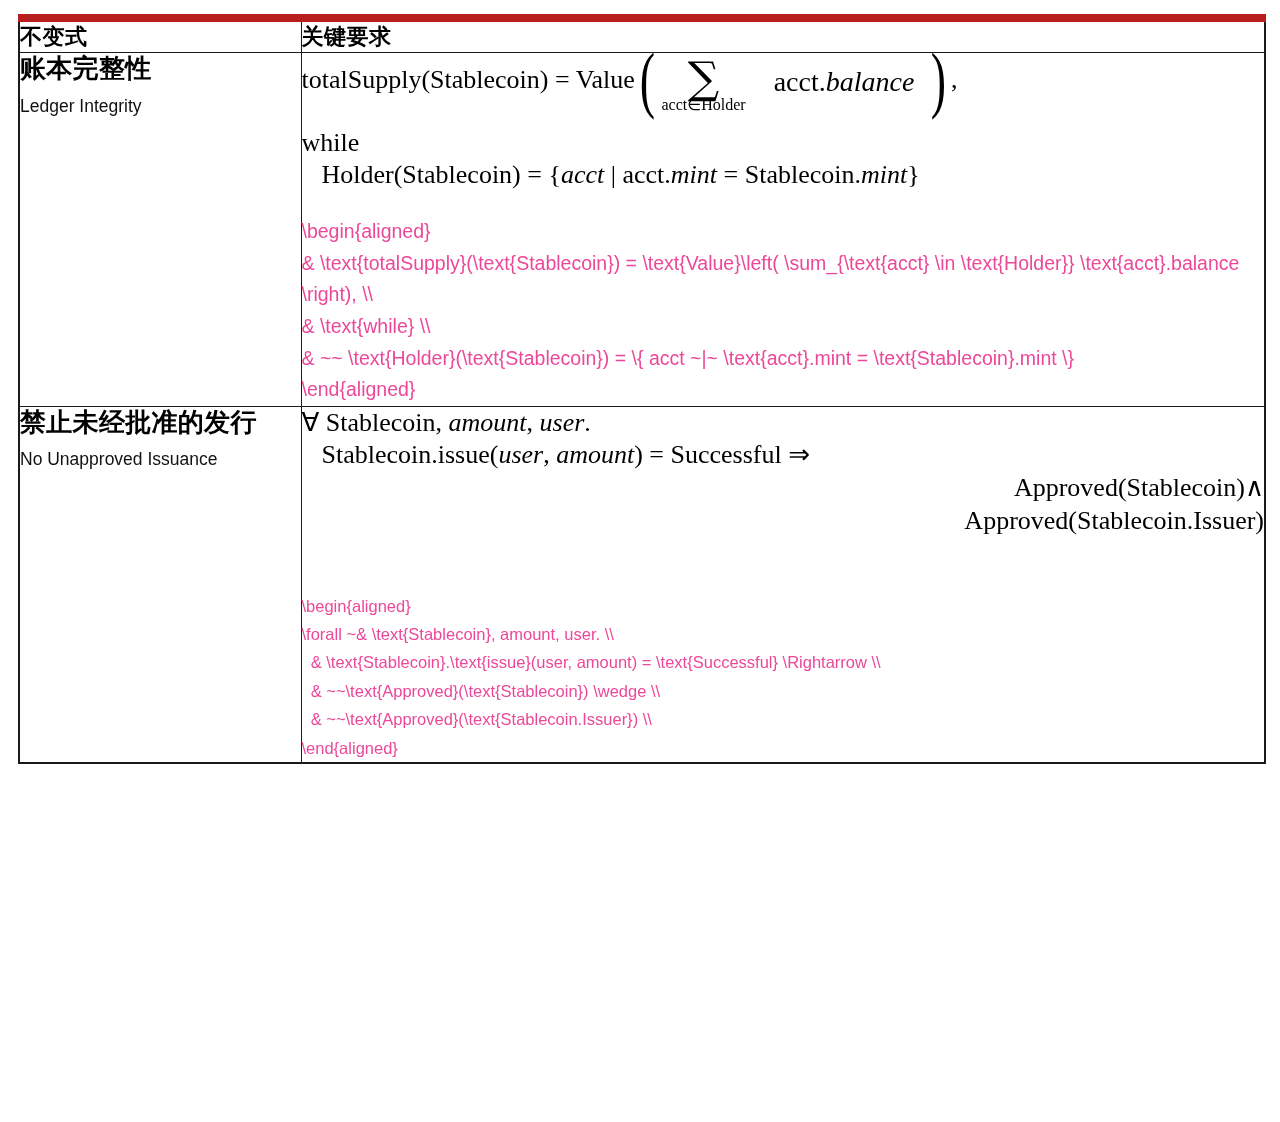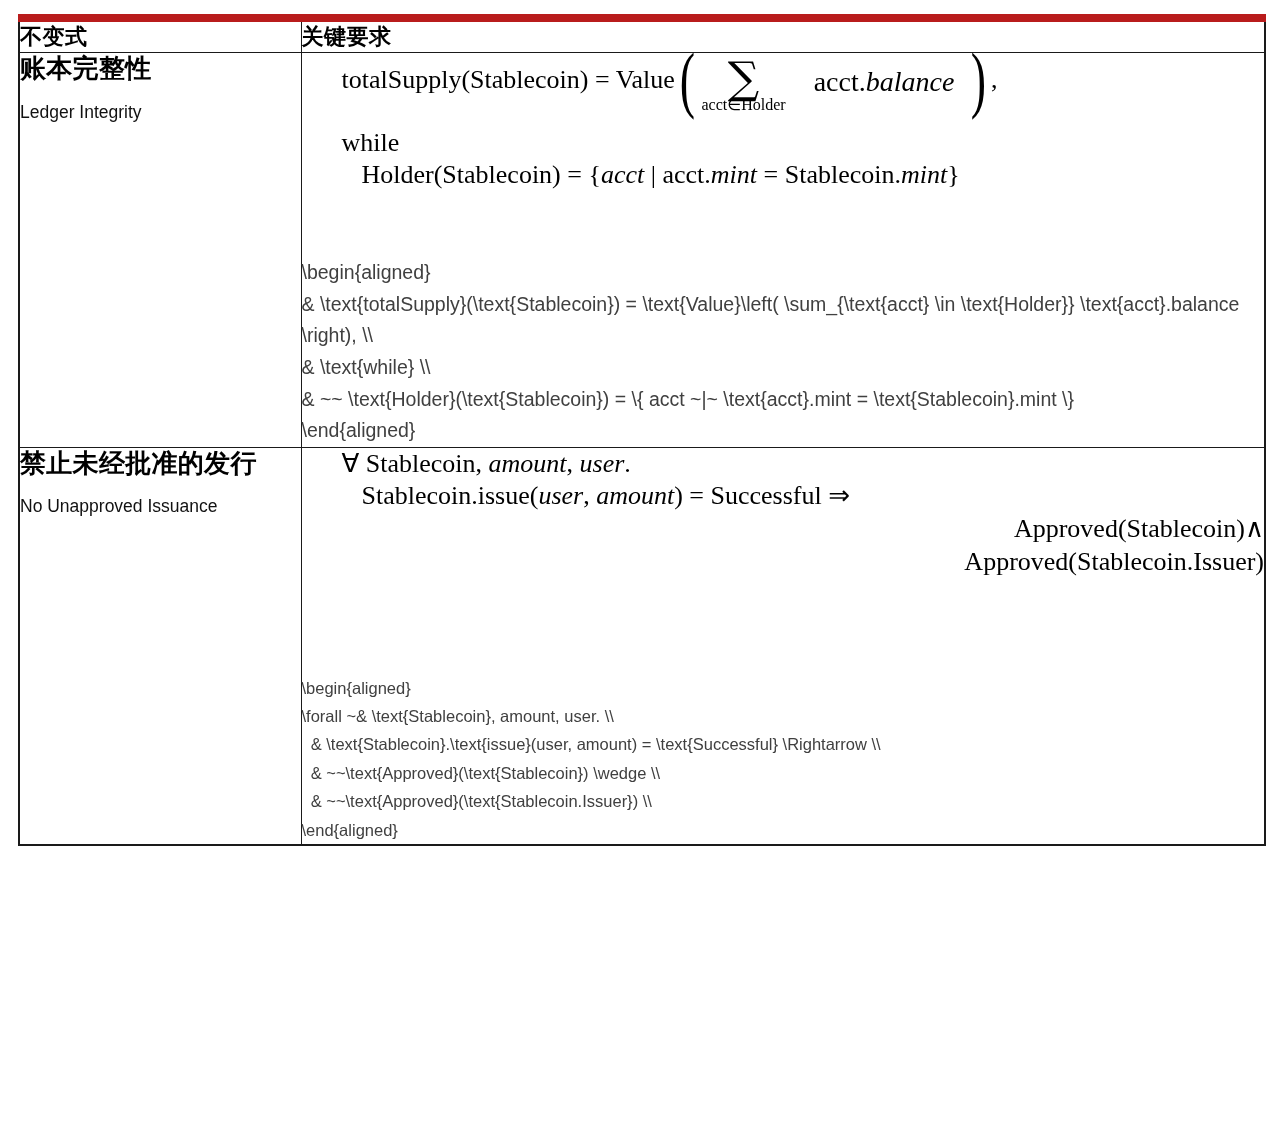--- a/index.html
+++ b/index.html
@@ -56,37 +56,36 @@
   .name-zh {
     font-size: 26px;
     font-weight: bold;
     line-height: 1.22;
     letter-spacing: 0.3px;
   }
   .name-en {
     font-size: 17.5px;
     font-weight: normal;
     line-height: 1.28;
-    margin-top: 16px;
+    margin-top: 10px;
     color: #111;
   }
   .req-cell {
     padding: 14px 16px 20px 14px;
   }
 
   
   .math {
     font-family: "Liberation Serif", serif;
     color: #000;
   }
   .math .row {
     font-size: 26px;
     line-height: 1.26;
     white-space: nowrap;
-    margin-left: 40px;
   }
   .it { font-style: italic; }
   .up { font-style: normal; }
 
   
   .sumexpr {
     display: inline-flex;
     align-items: center;
     vertical-align: middle;
   }
@@ -122,27 +121,26 @@
     margin-left: 26px;
     margin-right: 12px;
     font-size: 28px;
   }
   .indent1 { padding-left: 20px; }
   .indent2 { padding-left: 34px; text-align: right; }
   .row-gap { height: 16px; }
 
   
   .latex {
-    color: #404040;
+    color: #ec4899;
     font-family: "Liberation Sans", sans-serif;
     font-size: 19.5px;
     line-height: 1.62;
     white-space: pre-wrap;
     word-break: break-word;
-    margin-top: 41px;
   }
   .latex.small {
     font-size: 16.5px;
     line-height: 1.72;
   }
   .latex-gap { height: 24px; }
   .latex-gap-lg { height: 54px; }
 </style>
 </head>
 <body>

